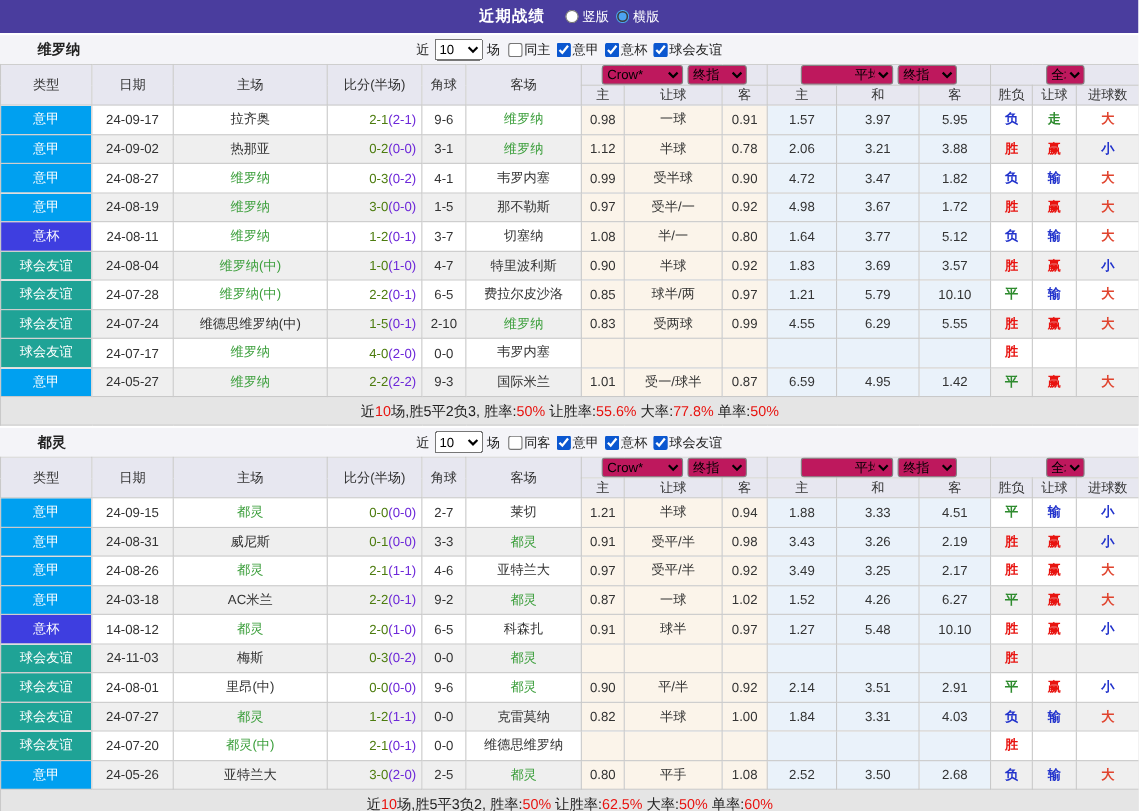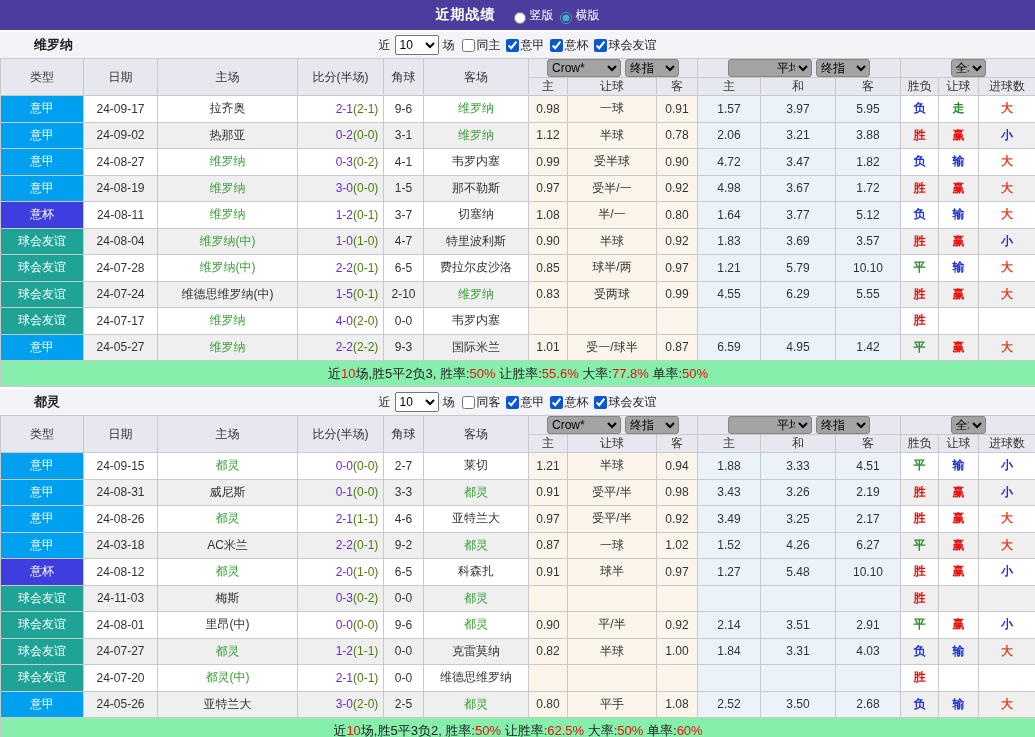--- a/index.html
+++ b/index.html
@@ -2,54 +2,54 @@
 <html><head>
 <meta charset="utf-8">
 <style>
   * { box-sizing: border-box; }
   html,body { margin:0; padding:0; background:#fff; }
   body { width:1035px; font-family:"Liberation Sans","DejaVu Sans",sans-serif; }
 
   
   .topbar { height:30px; background:#4a3d9e; display:flex; align-items:center; justify-content:center; gap:6px; color:#fff; }
   .topbar .title { font-size:14px; font-weight:bold; margin-right:12px; letter-spacing:1px; }
-  .topbar label { display:flex; align-items:flex-end; gap:4px; font-size:12px; cursor:pointer; }
+  .topbar label { display:flex; align-items:center; gap:4px; font-size:12px; cursor:pointer; }
   .topbar input { width:12px; height:12px; margin:0; accent-color:#4da3f0; }
 
   .section { margin-top:2px; }
 
   
   .filter-row { height:26px; background:#f4f4f8; position:relative; display:flex; align-items:center; justify-content:center; font-size:12px; color:#222; }
   .filter-row .team-name { position:absolute; left:34px; font-size:13px; font-weight:bold; color:#222; }
   .filter-controls { display:flex; align-items:center; }
   .filter-controls .sel-count { width:44px; height:20px; font-size:12px; margin:0 4px; }
   .filter-controls label { display:flex; align-items:center; cursor:pointer; }
   .filter-controls input[type=checkbox] { width:13px; height:13px; margin:0 2px 0 7px; accent-color:#0b57d0; }
   .filter-controls label.lg input { margin-left:5px; }
 
   
   table { border-collapse:collapse; table-layout:fixed; width:1035px; text-align:center; font-size:12px; color:#333; border:1px solid #999; }
   th, td { border:1px solid #c9c9c9; padding:0; white-space:nowrap; overflow:hidden; }
   thead th { background:#e7e7f0; font-weight:normal; font-size:12px; color:#333; }
   tr.hdr-top { height:19px; }
   tr.hdr-sub { height:15px; }
-  tr.hdr-top select { height:18px; font-size:12px; background:#a3a3a3; border:1px solid #848484; border-radius:3px; vertical-align:middle; margin:0 2px; }
+  tr.hdr-top select { height:18px; font-size:12px; background:#be185d; border:1px solid #848484; border-radius:3px; vertical-align:middle; margin:0 2px; }
   .sel-src { width:74px; } .sel-final { width:54px; } .sel-avg { width:84px;padding-left:44px; } .sel-full { width:35px; }
 
   tbody tr { height:26.5px; }
   tbody tr:nth-child(even) { background:#efefef; }
   td.c-type { color:#fff; }
   td.cream { background:#fbf4ea; }
   td.blu { background:#eaf2fa; }
   .hl { color:#3a9e3a; }
-  .ft { color:#6d28d9;margin-left:33px; }
-  .ht { color:#4d7c0f; }
+  .ft { color:#4d7c0f;margin-left:33px; }
+  .ht { color:#6d28d9; }
   td.res { font-weight:bold; font-size:12px; }
 
-  tfoot td { height:26px; background:#86efac; font-size:13px; color:#222; }
+  tfoot td { height:26px; background:#e5e5e5; font-size:13px; color:#222; }
   tfoot .red { color:#e8130f; }
 </style>
 </head>
 <body>
 
 <div class="topbar">
   <span class="title">近期战绩</span>
   <label>
     <input type="radio" name="layout-view" style="">
     <span>竖版</span>
@@ -452,21 +452,21 @@
           <td class="cream">1.02</td>
           <td class="blu">1.52</td>
           <td class="blu">4.26</td>
           <td class="blu">6.27</td>
           <td class="res" style="color:#2e8b2e">平</td>
           <td class="res" style="color:#e8130f">赢</td>
           <td class="res" style="color:#e0442e">大</td>
         </tr>
         <tr>
           <td class="c-type" style="background:#3e3ee0">意杯</td>
-          <td>24-08-12</td>
+          <td>14-08-12</td>
           <td class="hl">都灵</td>
           <td><span class="ft">2-0</span><span class="ht">(1-0)</span></td>
           <td>6-5</td>
           <td class="">科森扎</td>
           <td class="cream">0.91</td>
           <td class="cream">球半</td>
           <td class="cream">0.97</td>
           <td class="blu">1.27</td>
           <td class="blu">5.48</td>
           <td class="blu">10.10</td>

